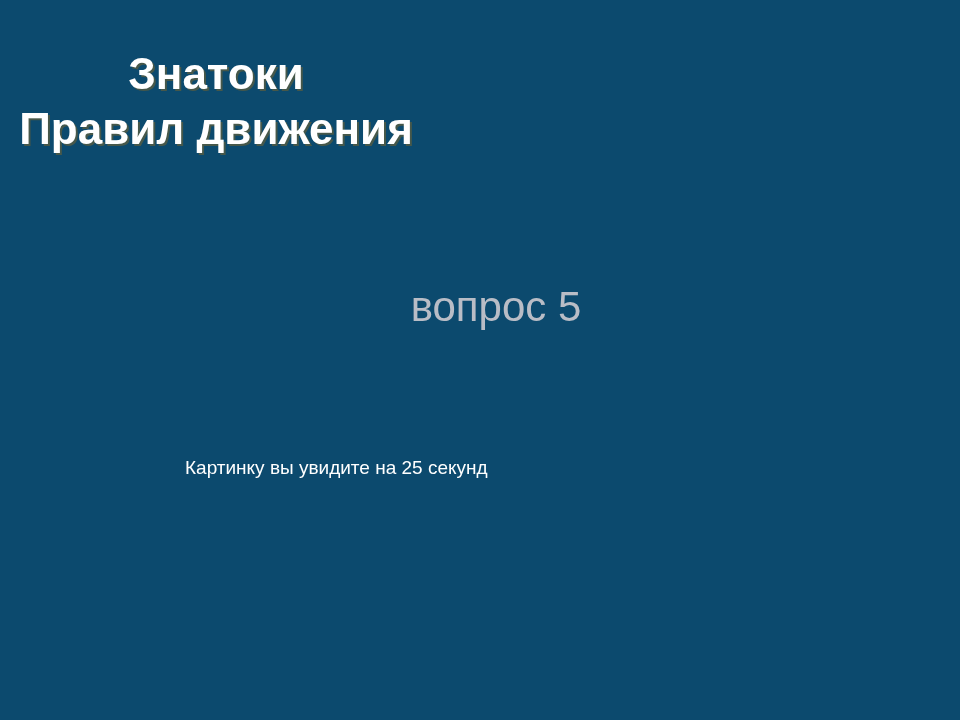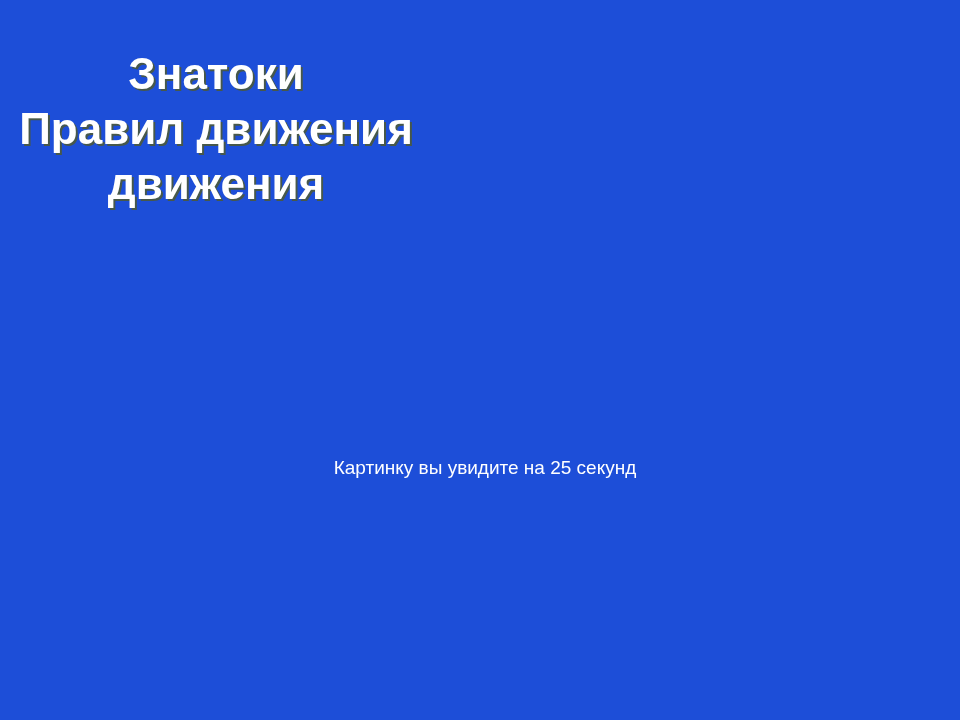--- a/index.html
+++ b/index.html
@@ -12,21 +12,21 @@
     height: 720px;
     overflow: hidden;
     font-family: "Liberation Sans", sans-serif;
     background: #0566ff;
   }
 
   #slide {
     position: relative;
     width: 960px;
     height: 720px;
-    background: #1d4ed8;
+    background: #0c4a6e;
   }
 
   
   #title-block {
     position: absolute;
     left: 0px;
     top: 46px;
     width: 432px;
     text-align: center;
     font-size: 44px;
@@ -54,35 +54,34 @@
     color: #b9bdc6;
     white-space: nowrap;
   }
 
   
   #caption {
     position: absolute;
     left: 185px;
     top: 456px;
     width: 600px;
-    text-align: center;
     font-size: 19px;
     font-weight: normal;
     line-height: 24px;
     color: #ffffff;
     white-space: nowrap;
   }
 </style>
 </head>
 <body>
 
 <div id="slide">
 
   <div id="title-block">
     <span class="tline">Знатоки</span>
     <span class="tline">Правил движения</span>
-    <span class="tline">движения</span>
   </div>
 
+  <div id="subtitle">вопрос 5</div>
 
   <div id="caption">Картинку вы увидите на 25 секунд</div>
 
 </div>
 
 </body></html>

